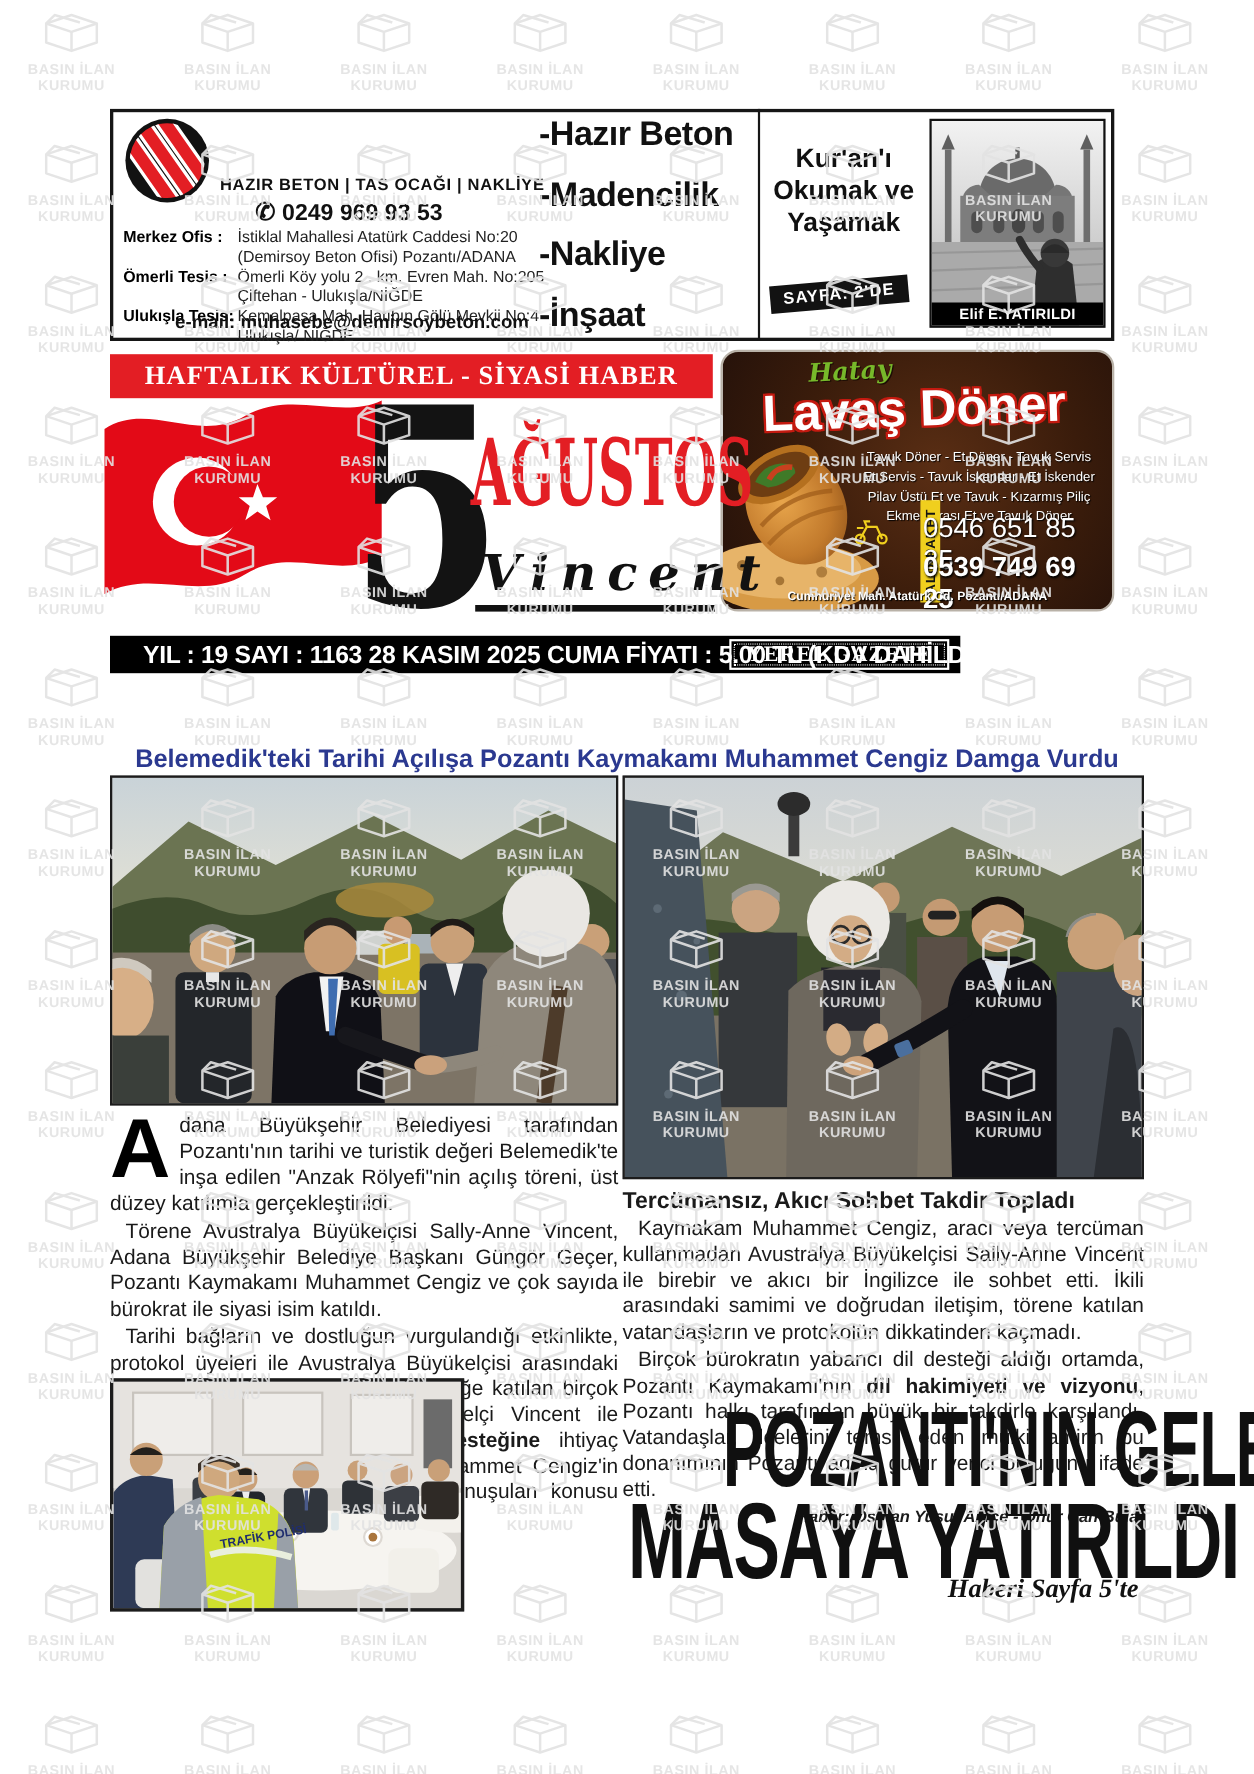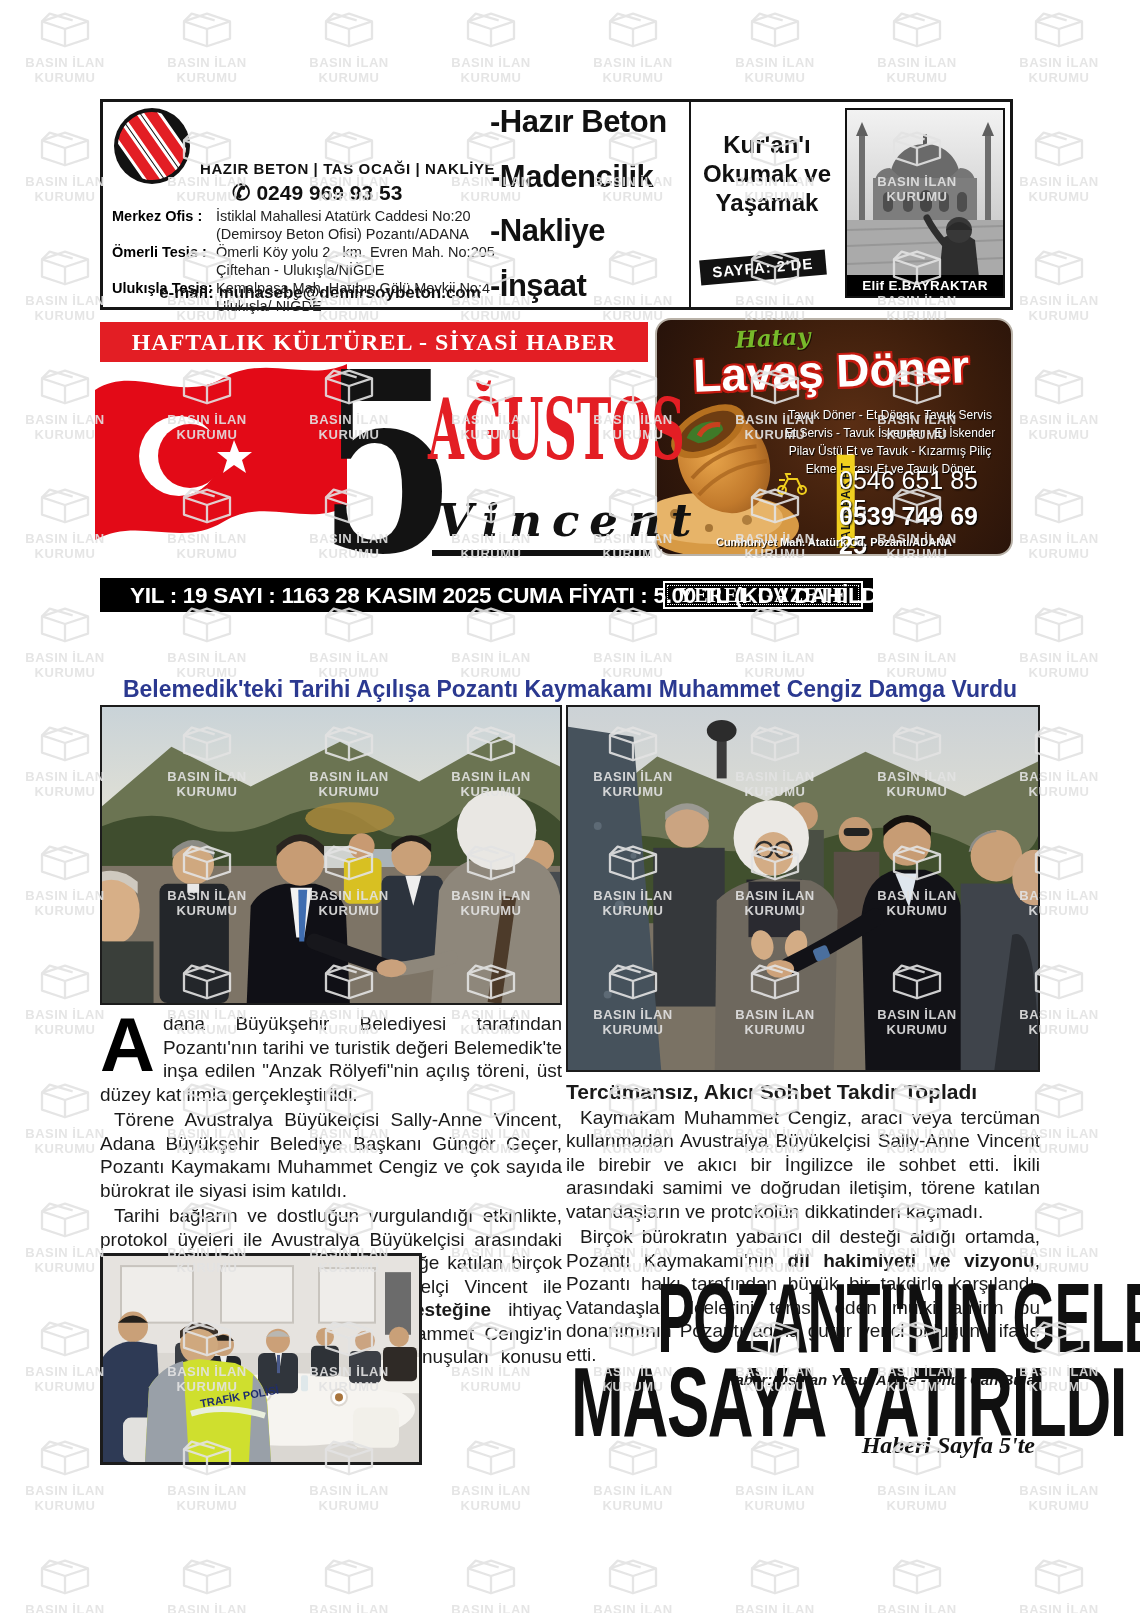--- a/index.html
+++ b/index.html
@@ -177,21 +177,21 @@
       <rect x="73" y="80" width="12" height="22" rx="6" fill="#454545"></rect>
       <rect x="92" y="82" width="10" height="20" rx="5" fill="#4e4e4e"></rect>
       <rect x="110" y="82" width="10" height="20" rx="5" fill="#4e4e4e"></rect>
       <rect x="0" y="110" width="156" height="76" fill="#aaaaaa"></rect>
       <path d="M0 120 L156 116 M0 136 L156 130 M0 154 L156 148" stroke="#979797" stroke-width="2" fill="none"></path>
       <path d="M96 128 Q112 118 128 130 L134 186 L90 186 Z" fill="#2e2e2e"></path>
       <circle cx="112" cy="120" r="13" fill="#383838"></circle>
       <path d="M99 120 Q112 104 125 120 Z" fill="#2a2a2a"></path>
       <path d="M98 134 Q86 120 80 108" stroke="#2e2e2e" stroke-width="7" fill="none" stroke-linecap="round"></path>
     </svg>
-    <div class="mosque-name">Elif E.BAYRAKTAR</div>
+    <div class="mosque-name">Elif E.YATIRILDI</div>
   </div>
 
   <div class="abs redbar">HAFTALIK KÜLTÜREL - SİYASİ HABER GAZETESİ</div>
 
   <div class="abs flag">
     <svg width="256" height="212" viewBox="0 0 256 212">
       <path d="M2,34 C42,8 86,48 130,22 C172,-2 216,26 254,8 L254,150 C214,172 172,140 130,166 C88,192 44,160 2,184 Z" fill="#e30a17"></path>
       <circle cx="86" cy="100" r="40" fill="#ffffff"></circle>
       <circle cx="97" cy="100" r="32" fill="#e30a17"></circle>
       <polygon fill="#ffffff" points="141,84 146,96 159,96 149,104 153,117 141,109 130,117 134,104 124,96 137,96"></polygon>

